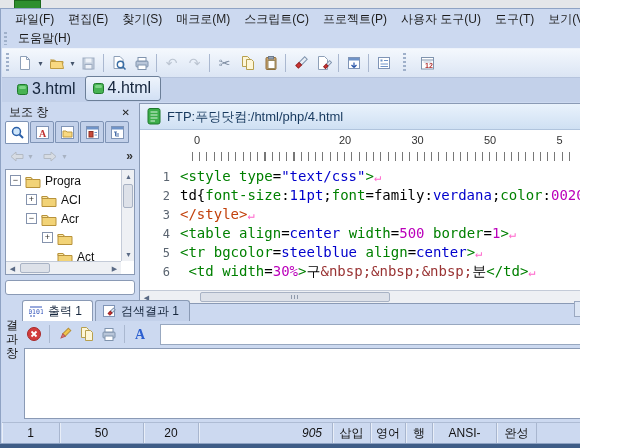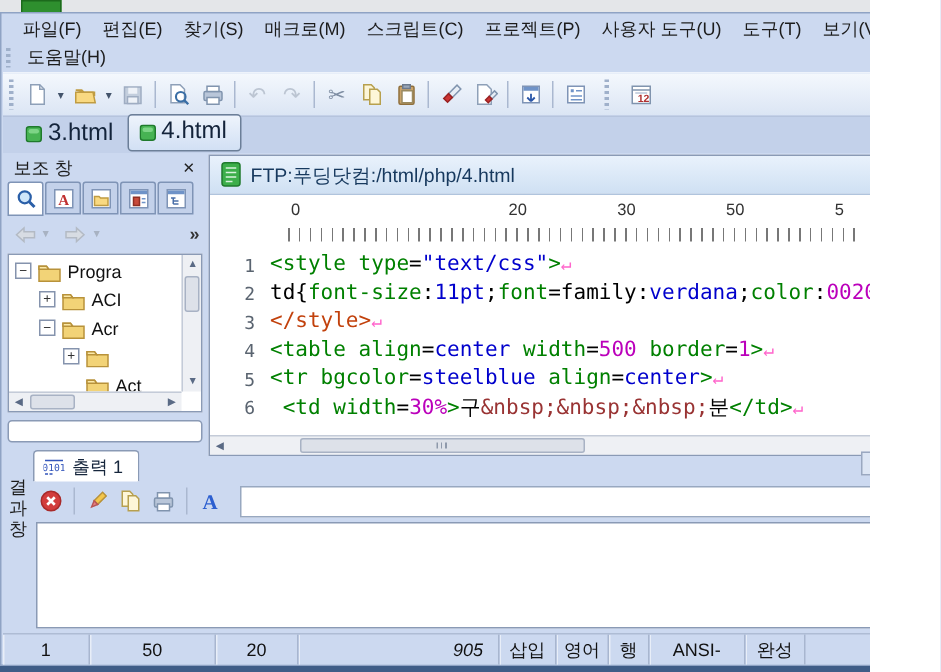--- a/index.html
+++ b/index.html
@@ -429,20 +429,30 @@
       <div class="side-label">결과창</div>
       <div class="out-tabs">
         <div class="otab active">
           <svg width="14" height="12">
               <line x1="1" y1="2" x2="13" y2="2" stroke="#3355bb"></line>
               <text x="7" y="9" font-size="6.5" fill="#3355bb" text-anchor="middle" font-family="DejaVu Sans Mono,monospace">0101</text>
               <line x1="1" y1="11" x2="7" y2="11" stroke="#3355bb" stroke-dasharray="2 1"></line>
             </svg>
           <span>출력 1</span>
         </div>
+        <div class="otab">
+          <svg width="14" height="14">
+              <rect x="1.5" y="1.5" width="11" height="11" fill="#fff" stroke="#7f94b6"></rect>
+              <g transform="rotate(45 9 8)">
+                <rect x="8" y="3.5" width="2.4" height="4.5" fill="#e8eef6" stroke="#8094ae"></rect>
+                <rect x="8" y="8" width="2.4" height="3" fill="#cc3333" stroke="#992222"></rect>
+              </g>
+            </svg>
+          <span>검색결과 1</span>
+        </div>
       </div>
       <div class="spinner">
           <span>▲</span>
           <span>▼</span>
         </div>
       <div class="out-toolbar">
         <div class="obtn">
           <svg width="16" height="16">
               <circle cx="8" cy="8" r="6.5" fill="#d23c3c" stroke="#a82a2a"></circle>
               <path d="M5.5 5.5l5 5M10.5 5.5l-5 5" stroke="#fff" stroke-width="1.8"></path>

